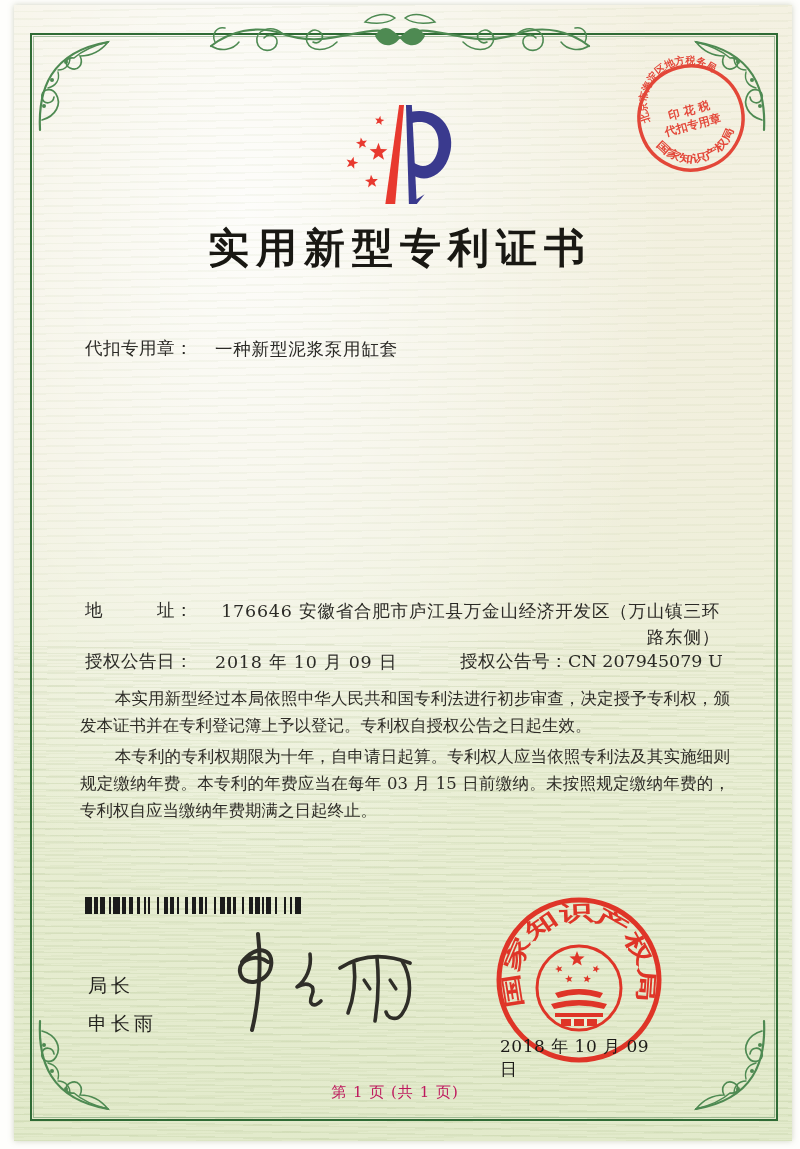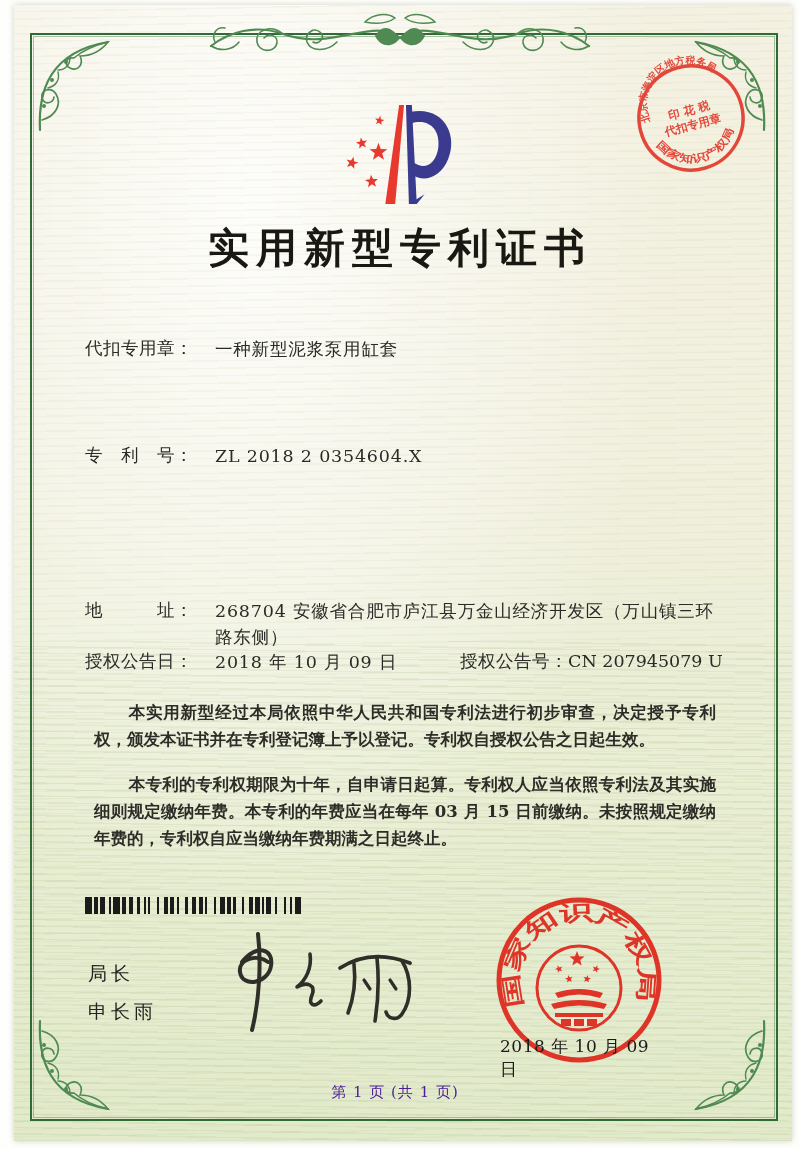--- a/index.html
+++ b/index.html
@@ -16,31 +16,31 @@
          background:repeating-linear-gradient(181deg, rgba(120,150,80,0) 0 5px, rgba(120,150,80,.18) 5px 6.5px);}
   .frame{position:absolute;left:30px;top:33px;width:744px;height:1084px;
          border:2px solid var(--frame-green);}
   .frame-inner{position:absolute;inset:1px;border:1px solid rgba(100,145,100,.55);}
   .abs{position:absolute;}
   .cert-no{left:70px;top:101px;font-size:17px;letter-spacing:2px;color:#3d3c36;}
   .title{left:0;top:221px;width:800px;text-align:center;font-size:41px;font-weight:bold;
          letter-spacing:7px;color:#191813;}
   .row{left:85px;font-size:17.5px;}
   .row .lbl{display:inline-block;width:130px;vertical-align:top;letter-spacing:.5px;}
-  .row .val{display:inline-block;vertical-align:top;letter-spacing:.8px;max-width:505px;line-height:26px;}
+  .row .val{display:inline-block;vertical-align:top;letter-spacing:.8px;max-width:505px;line-height:26px;text-align:right;}
   .grant-no{left:460px;top:649px;font-size:17.5px;}
   .grant-no .lbl{letter-spacing:.5px;}
   .paras{left:76px;top:681px;width:658px;font-size:16.5px;line-height:27px;text-align:justify;color:#2e2c27;}
-  .paras p{margin:18px;text-indent:2.1em;font-weight:bold;}
+  .paras p{margin:4px;text-indent:2.1em;}
   .barcode{left:85px;top:897px;width:216px;height:17px;display:flex;}
   .barcode .b{background:#1b1b1b;}
   .barcode .g{background:transparent;}
-  .signer{left:88px;font-size:19px;letter-spacing:4px;color:#23221e;font-family:"DejaVu Sans","Liberation Sans",sans-serif;}
+  .signer{left:88px;font-size:19px;letter-spacing:4px;color:#23221e;font-family:"DejaVu Sans","Liberation Sans",sans-serif;margin-top:12px;}
   .seal-date{left:500px;top:1035px;width:160px;font-size:17px;letter-spacing:.5px;color:#1c1b18;z-index:6;}
-  .footer{left:0;top:1083px;width:790px;text-align:center;font-size:15px;letter-spacing:1px;color:#4c1d95;}
+  .footer{left:0;top:1083px;width:790px;text-align:center;font-size:15px;letter-spacing:1px;color:#be185d;}
   svg{display:block;}
   svg text{font-family:"DejaVu Serif","Liberation Serif",serif;}
   .red-stroke{stroke:var(--stamp-red);fill:none;}
   .stamp-text{fill:var(--stamp-red);font-weight:bold;}
   .seal-fill{fill:var(--seal-red);}
   .seal-stroke{stroke:var(--seal-red);fill:none;}
   .seal-text{fill:var(--seal-red);font-weight:bold;}
   .green-stroke{stroke:var(--ornament-green);fill:none;stroke-linecap:round;}
   .green-fill{fill:var(--ornament-green);}
   .blue-fill{fill:var(--logo-blue);}
@@ -127,25 +127,22 @@
     <text class="stamp-text" font-size="10.5">
       <textPath href="#tax-bottom-arc" startOffset="0" textLength="97" lengthAdjust="spacingAndGlyphs">国家知识产权局</textPath>
     </text>
   </svg>
 
   <div class="abs title">实用新型专利证书</div>
 
   <div class="abs row" style="top:336px;">
     <span class="lbl">代扣专用章：</span><span class="val">一种新型泥浆泵用缸套</span>
   </div>
-  <div class="abs row" style="top:443px;">
-    <span class="lbl">专　利　号：</span><span class="val">ZL 2018 2 0354604.X</span>
-  </div>
   <div class="abs row" style="top:598px;">
-    <span class="lbl">地　　　址：</span><span class="val">268704 安徽省合肥市庐江县万金山经济开发区（万山镇三环路东侧）</span>
+    <span class="lbl">地　　　址：</span><span class="val">176646 安徽省合肥市庐江县万金山经济开发区（万山镇三环路东侧）</span>
   </div>
   <div class="abs row" style="top:649px;">
     <span class="lbl">授权公告日：</span><span class="val">2018 年 10 月 09 日</span>
   </div>
   <div class="abs grant-no">
     <span class="lbl">授权公告号：</span><span class="val">CN 207945079 U</span>
   </div>
 
   <div class="abs paras">
     <p>本实用新型经过本局依照中华人民共和国专利法进行初步审查，决定授予专利权，颁发本证书并在专利登记簿上予以登记。专利权自授权公告之日起生效。</p>

